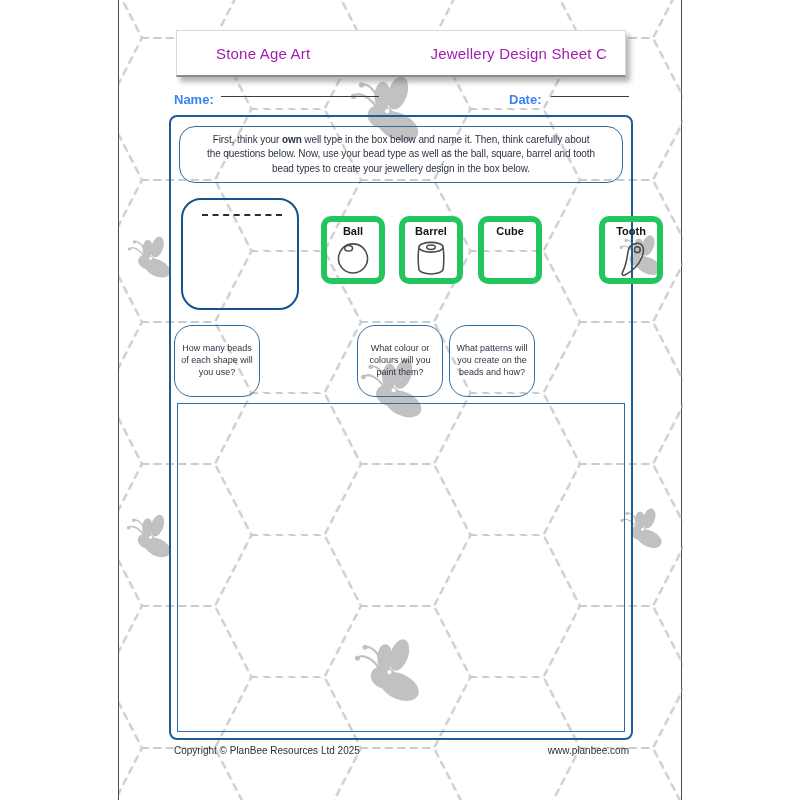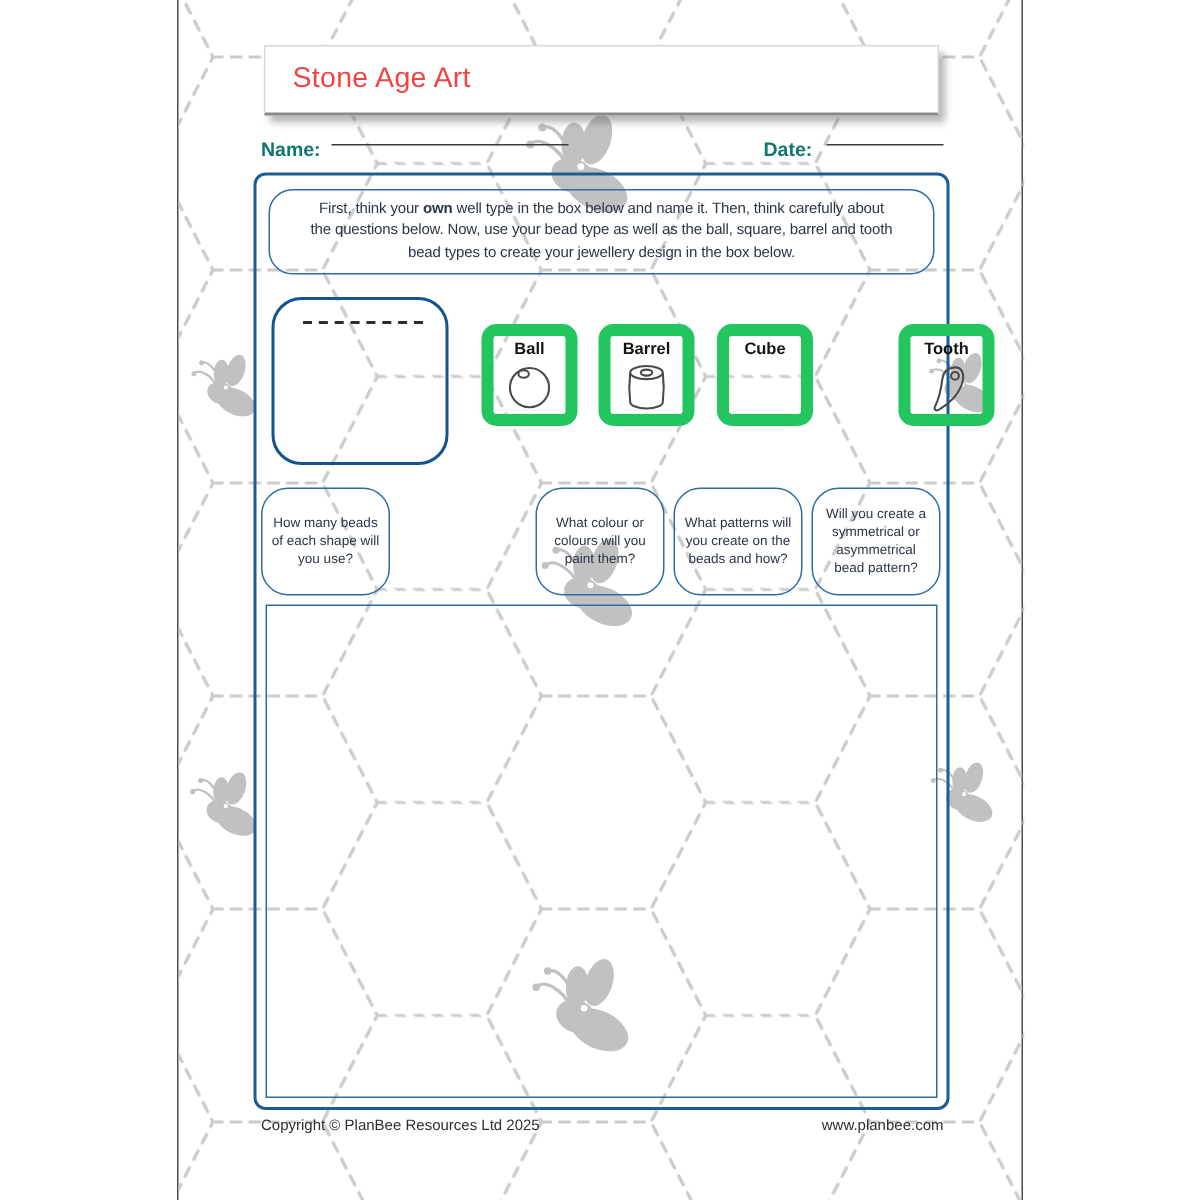--- a/index.html
+++ b/index.html
@@ -7,40 +7,40 @@
   .canvas { position:relative; width:800px; height:800px; background:#fff; }
   .page { position:absolute; left:118px; top:0; width:564px; height:800px;
           border-left:1px solid #4d4d4d; border-right:1px solid #4d4d4d; background:#fff; }
   svg.bg { position:absolute; left:0; top:0; z-index:1; }
   .content { position:absolute; left:0; top:0; width:564px; height:800px; z-index:3; }
 
   .header-box { position:absolute; left:57px; top:30px; width:450px; height:47px; background:#fff;
       border:1px solid #d9d9d9; border-bottom:2px solid #8a8a8a;
       box-shadow:4px 5px 5px rgba(90,90,90,0.45); display:flex; justify-content:space-between;
       align-items:center; padding:0 18px; z-index:4; }
-  .header-box .t { font-size:19px; color:#ef4444; letter-spacing:0.2px; }
+  .header-box .t { font-size:15px; color:#a21caf; letter-spacing:0.2px;margin-left:21px; }
 
   .fields { position:absolute; left:0; top:88px; width:564px; height:22px; z-index:2; }
-  .flabel { position:absolute; font-size:13px; font-weight:bold; color:#0f766e; }
+  .flabel { position:absolute; font-size:13px; font-weight:bold; color:#3b82f6; }
   .fline { position:absolute; border-bottom:1.4px solid #3c3c3c; height:16px; }
 
   .main-box { position:absolute; left:50px; top:115px; width:464px; height:625px;
       border:2.5px solid #1c5d96; border-radius:8px; background:transparent; }
 
   .instr-box { position:absolute; left:60px; top:126px; width:444px; height:57px;
       border:1.5px solid #2e6da4; border-radius:16px; display:flex; flex-direction:column;
       justify-content:center; align-items:center; padding:2px 6px; }
   .instr-line { font-size:10px; line-height:1.42; color:#2b3645; text-align:center; letter-spacing:-0.1px; white-space:nowrap; }
 
   .own-bead-box { position:absolute; left:62px; top:198px; width:118px; height:112px;
       border:2.5px solid #15548e; border-radius:20px; }
   .own-bead-line { position:absolute; left:19px; top:2px; width:80px; height:14px;
       border-bottom:2px dashed #2c2c2c; }
 
-  .bead-box { position:absolute; top:216px; width:64px; height:68px; border:8px solid #22c55e;
+  .bead-box { position:absolute; top:216px; width:64px; height:68px; border:6px solid #22c55e;
       border-radius:10px; display:flex; flex-direction:column; align-items:center; padding-top:3px; }
   .bead-label { font-size:11px; font-weight:bold; color:#141414; line-height:1.2; }
   .bead-icon { margin-top:1px; }
 
   .bubble { position:absolute; top:325px; width:86px; height:72px; border:1.5px solid #2e6da4;
       border-radius:18px; display:flex; align-items:center; justify-content:center; padding:4px 6px; }
   .bubble .q { font-size:9px; line-height:1.32; color:#2b3645; text-align:center; }
 
   .design-box { position:absolute; left:58px; top:403px; width:448px; height:329px;
       border:1.5px solid #2e6da4; }
@@ -96,20 +96,21 @@
       <span class="flabel" style="left:55px; top:4px;">Name:</span>
       <span class="fline" style="left:102px; top:-7px; width:158px;"></span>
       <span class="flabel" style="left:390px; top:4px;">Date:</span>
       <span class="fline" style="left:432px; top:-7px; width:78px;"></span>
     </div>
 
     <div class="content">
 
       <div class="header-box">
         <span class="t">Stone Age Art</span>
+        <span class="t">Jewellery Design Sheet C</span>
       </div>
 
       <div class="main-box"></div>
 
       <div class="instr-box">
         <div class="instr-line"><span>First, think your </span><b>own</b><span> well type in the box below and name it. Then, think carefully about</span></div>
         <div class="instr-line">the questions below. Now, use your bead type as well as the ball, square, barrel and tooth</div>
         <div class="instr-line">bead types to create your jewellery design in the box below.</div>
       </div>
 
@@ -159,23 +160,20 @@
 
       <div class="bubble" style="left:55px;">
         <span class="q">How many beads of each shape will you use?</span>
       </div>
       <div class="bubble" style="left:238px;">
         <span class="q">What colour or colours will you paint them?</span>
       </div>
       <div class="bubble" style="left:330px;">
         <span class="q">What patterns will you create on the beads and how?</span>
       </div>
-      <div class="bubble" style="left:422px;">
-        <span class="q">Will you create a symmetrical or asymmetrical bead pattern?</span>
-      </div>
 
       <div class="design-box"></div>
 
     </div>
 
     <div class="footer">
       <span class="copyright">Copyright © PlanBee Resources Ltd 2025</span>
       <span class="website">www.planbee.com</span>
     </div>
 

